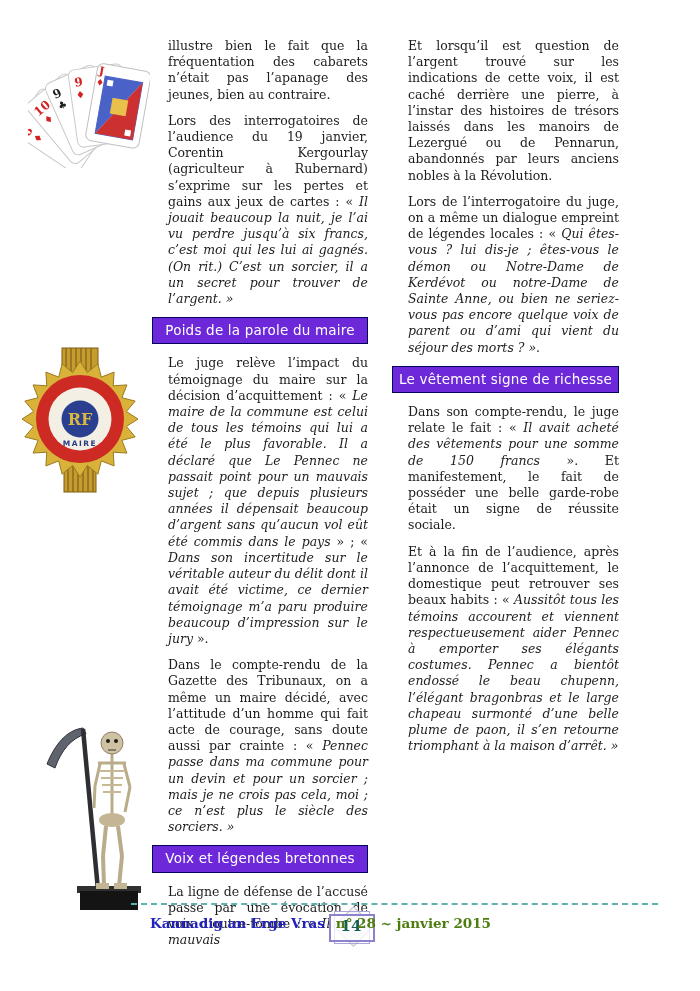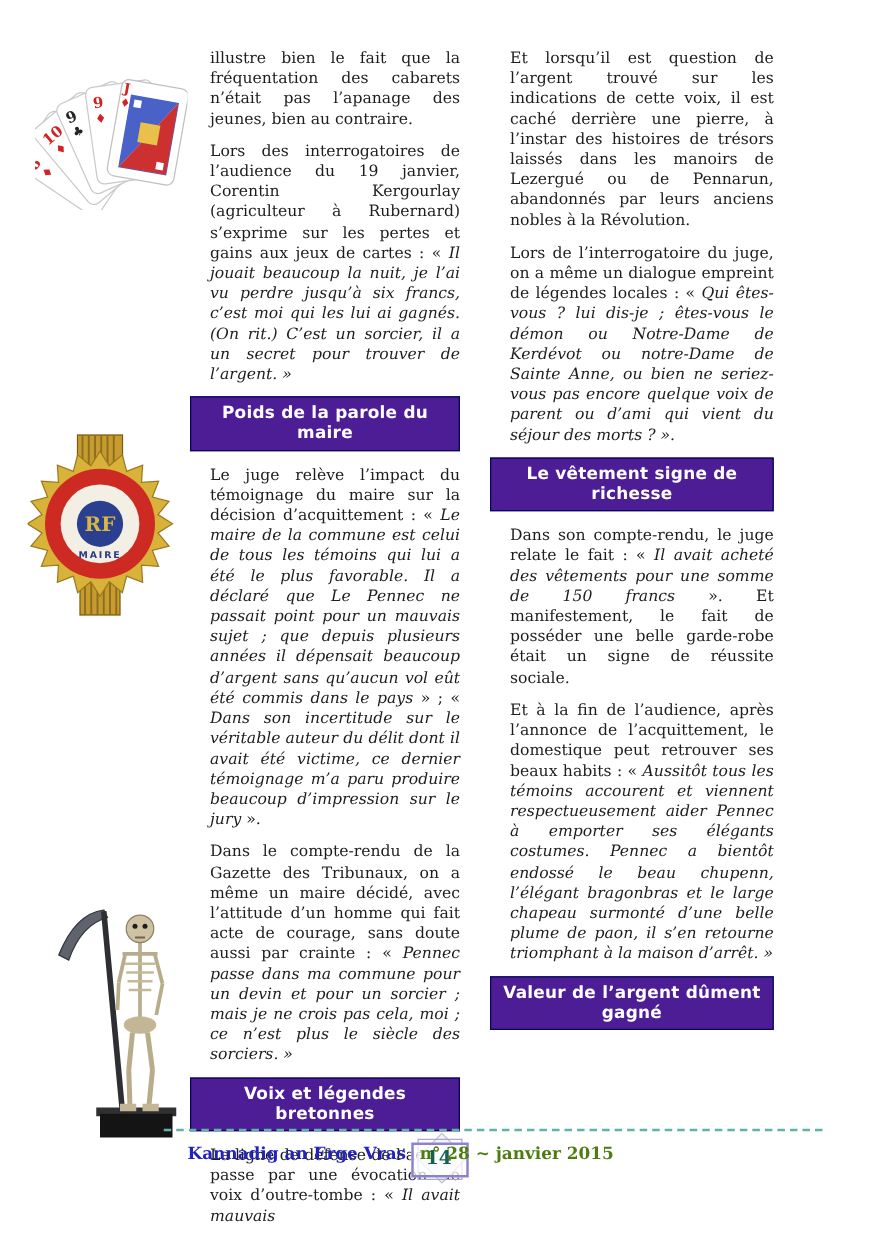--- a/index.html
+++ b/index.html
@@ -16,22 +16,22 @@
     font-size:12.5px; line-height:16.2px; color:#1d1d1d;
     text-align:justify;
   }
   .col-left  { left:152px; width:216px; }
   .col-right { left:392px; width:227px; }
   .para { margin:0 0 10px 16px; }
   .para .it { font-style:italic; }
 
   
   .bar {
-    background:#4c1d95; border:1px solid #04045e; color:#ffffff;
-    font-family:"DejaVu Sans", sans-serif; font-weight:bold;
+    background:#6d28d9; border:1px solid #04045e; color:#ffffff;
+    font-family:"DejaVu Sans", sans-serif; font-weight:normal;
     font-size:13.5px; letter-spacing:0.2px;
     text-align:center; padding:4px 2px 5px; margin:9px 0 11px;
   }
 
   
   .img-abs { position:absolute; }
   .cards-svg    { left:28px;  top:40px;  }
   .medal-svg    { left:22px;  top:346px; }
   .skeleton-svg { left:45px;  top:720px; }
 
@@ -160,21 +160,20 @@
     <div class="bar">Voix et légendes bretonnes</div>
     <p class="para"><span>La ligne de défense de l’accusé passe par une évocation de voix d’outre-tombe : « </span><span class="it">Il avait mauvais</span></p>
   </div>
 
   <div class="col col-right">
     <p class="para"><span>Et lorsqu’il est question de l’argent trouvé sur les indications de cette voix, il est caché derrière une pierre, à l’instar des histoires de trésors laissés dans les manoirs de Lezergué ou de Pennarun, abandonnés par leurs anciens nobles à la Révolution.</span></p>
     <p class="para"><span>Lors de l’interrogatoire du juge, on a même un dialogue empreint de légendes locales : « </span><span class="it">Qui êtes-vous ? lui dis-je ; êtes-vous le démon ou Notre-Dame de Kerdévot ou notre-Dame de Sainte Anne, ou bien ne seriez-vous pas encore quelque voix de parent ou d’ami qui vient du séjour des morts ? ».</span></p>
     <div class="bar">Le vêtement signe de richesse</div>
     <p class="para"><span>Dans son compte-rendu, le juge relate le fait : « </span><span class="it">Il avait acheté des vêtements pour une somme de 150 francs</span><span> ». Et manifestement, le fait de posséder une belle garde-robe était un signe de réussite sociale.</span></p>
     <p class="para"><span>Et à la fin de l’audience, après l’annonce de l’acquittement, le domestique peut retrouver ses beaux habits : « </span><span class="it">Aussitôt tous les témoins accourent et viennent respectueusement aider Pennec à emporter ses élégants costumes. Pennec a bientôt endossé le beau chupenn, l’élégant bragonbras et le large chapeau surmonté d’une belle plume de paon, il s’en retourne triomphant à la maison d’arrêt. »</span></p>
-    <div class="bar">Valeur de l’argent dûment gagné</div>
   </div>
 
   <div class="footer-rule"></div>
   <div class="footer">
     <span class="footer-pub">Kannadig an Erge Vras</span>
     <div class="ornament">
       <div class="orn-diamond"></div>
       <div class="orn-rect-inner"></div>
       <div class="orn-rect-outer"></div>
       <div class="orn-num">14</div>

